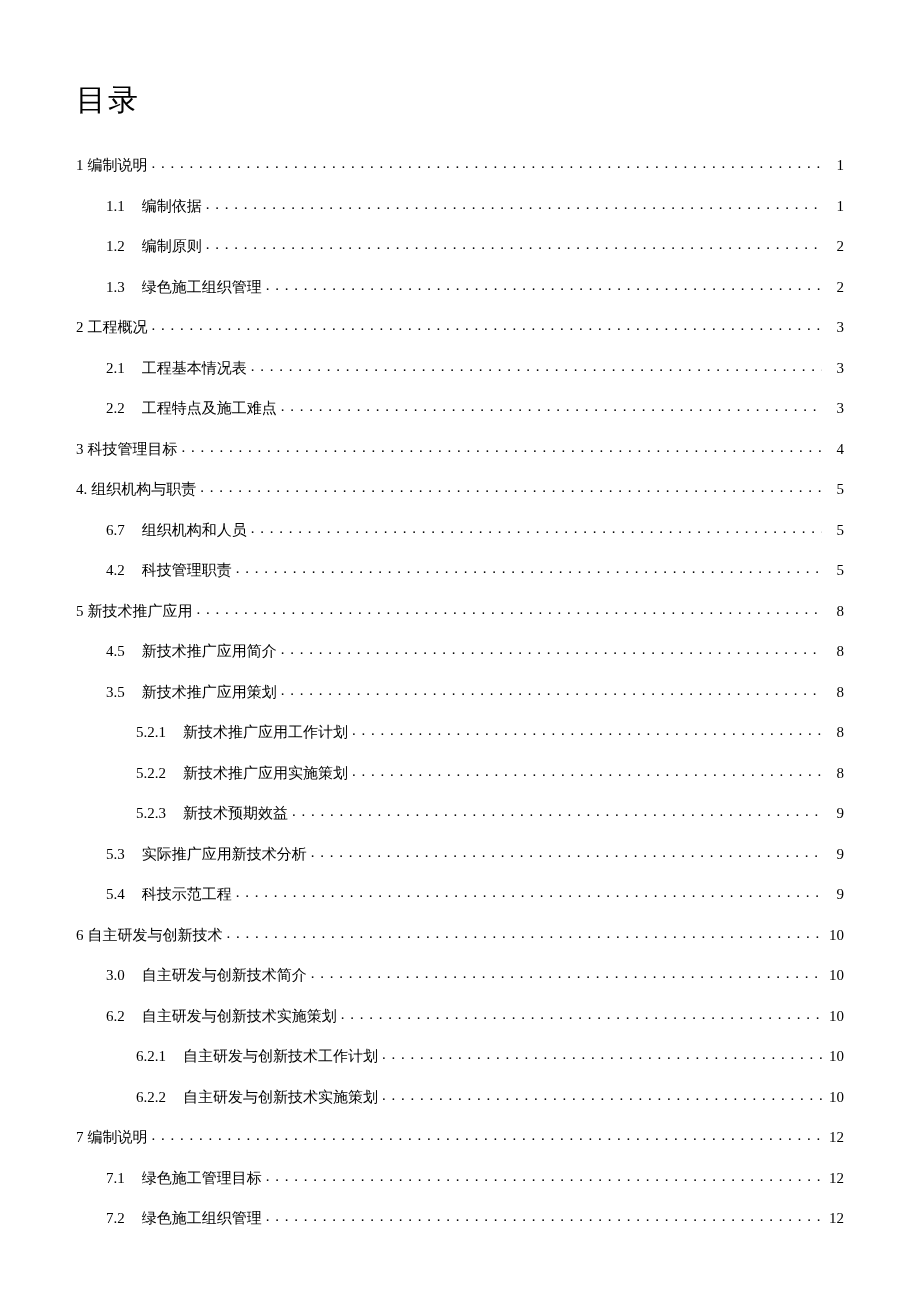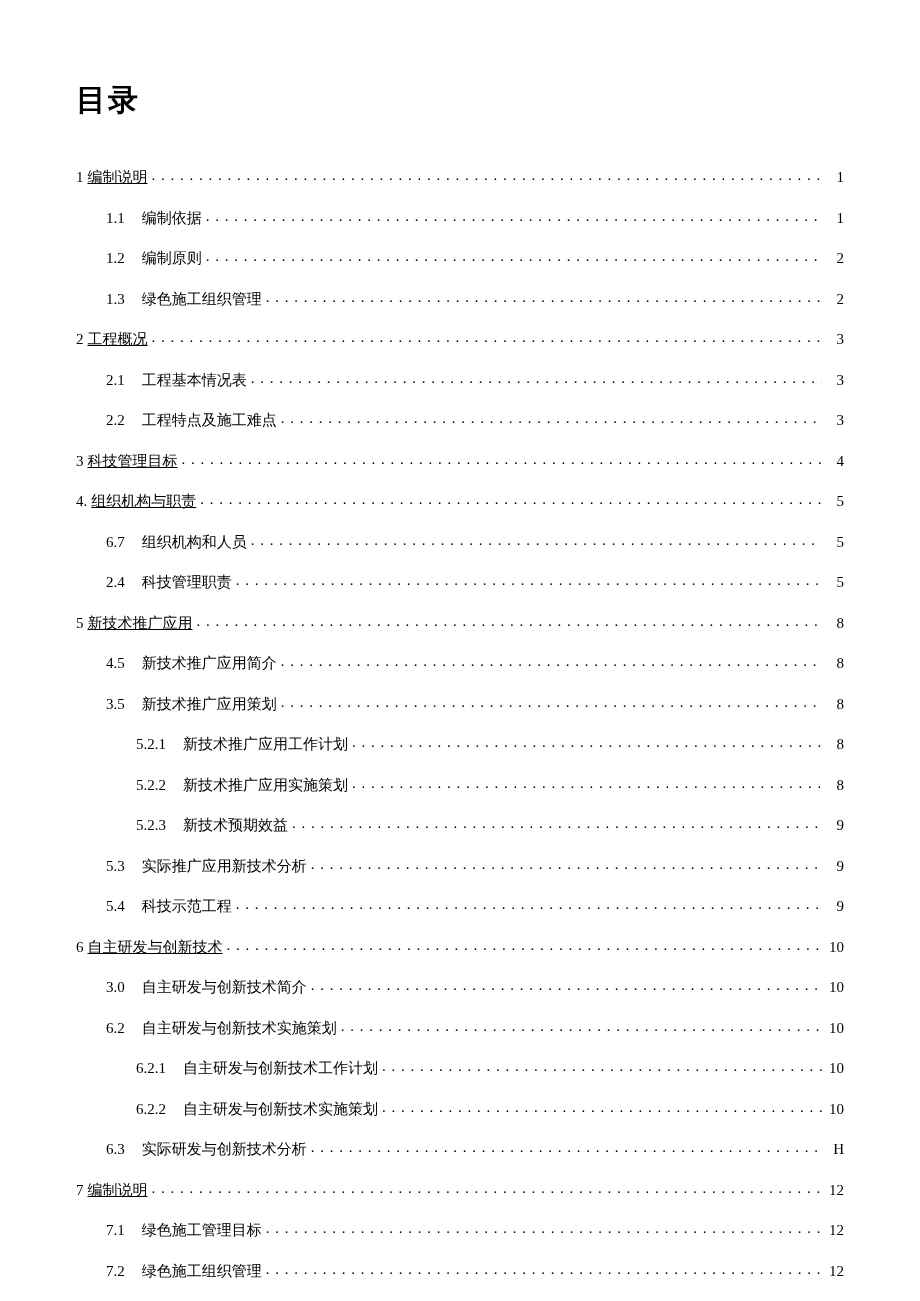--- a/index.html
+++ b/index.html
@@ -11,22 +11,22 @@
       background: #fff;
       font-family: "SimSun", "宋体", serif;
       color: #000;
       width: 920px;
       height: 1301px;
       padding: 80px 76px 60px 76px;
       font-size: 15px;
     }
     .title {
       font-size: 30px;
-      font-weight: bold;
-      margin-bottom: 46px;
+      font-weight: normal;
+      margin-bottom: 34px;
       letter-spacing: 2px;
     }
     .toc-list {
       width: 100%;
     }
     .toc-entry {
       display: flex;
       align-items: baseline;
       margin-bottom: 20.5px;
       white-space: nowrap;
@@ -45,21 +45,20 @@
     }
     .toc-label {
       flex: 0 0 auto;
       margin-left: 17px;
     }
     .toc-entry.level-1 .toc-num {
       margin-right: 0;
     }
     .toc-entry.level-1 .toc-label {
       margin-left: 4px;
-      text-decoration: underline;
     }
     .toc-leader {
       flex: 1 1 auto;
       overflow: hidden;
       letter-spacing: 4px;
       color: #000;
       position: relative;
       height: 1em;
       margin: 0 4px;
     }
@@ -137,21 +136,21 @@
       <span class="toc-leader"></span>
       <span class="toc-page">5</span>
     </div>
     <div class="toc-entry level-2">
       <span class="toc-num">6.7</span>
       <span class="toc-label">组织机构和人员</span>
       <span class="toc-leader"></span>
       <span class="toc-page">5</span>
     </div>
     <div class="toc-entry level-2">
-      <span class="toc-num">2.4</span>
+      <span class="toc-num">4.2</span>
       <span class="toc-label">科技管理职责</span>
       <span class="toc-leader"></span>
       <span class="toc-page">5</span>
     </div>
     <div class="toc-entry level-1">
       <span class="toc-num">5</span>
       <span class="toc-label">新技术推广应用</span>
       <span class="toc-leader"></span>
       <span class="toc-page">8</span>
     </div>
@@ -219,26 +218,20 @@
       <span class="toc-num">6.2.1</span>
       <span class="toc-label">自主研发与创新技术工作计划</span>
       <span class="toc-leader"></span>
       <span class="toc-page">10</span>
     </div>
     <div class="toc-entry level-3">
       <span class="toc-num">6.2.2</span>
       <span class="toc-label">自主研发与创新技术实施策划</span>
       <span class="toc-leader"></span>
       <span class="toc-page">10</span>
-    </div>
-    <div class="toc-entry level-2">
-      <span class="toc-num">6.3</span>
-      <span class="toc-label">实际研发与创新技术分析</span>
-      <span class="toc-leader"></span>
-      <span class="toc-page">H</span>
     </div>
     <div class="toc-entry level-1">
       <span class="toc-num">7</span>
       <span class="toc-label">编制说明</span>
       <span class="toc-leader"></span>
       <span class="toc-page">12</span>
     </div>
     <div class="toc-entry level-2">
       <span class="toc-num">7.1</span>
       <span class="toc-label">绿色施工管理目标</span>

